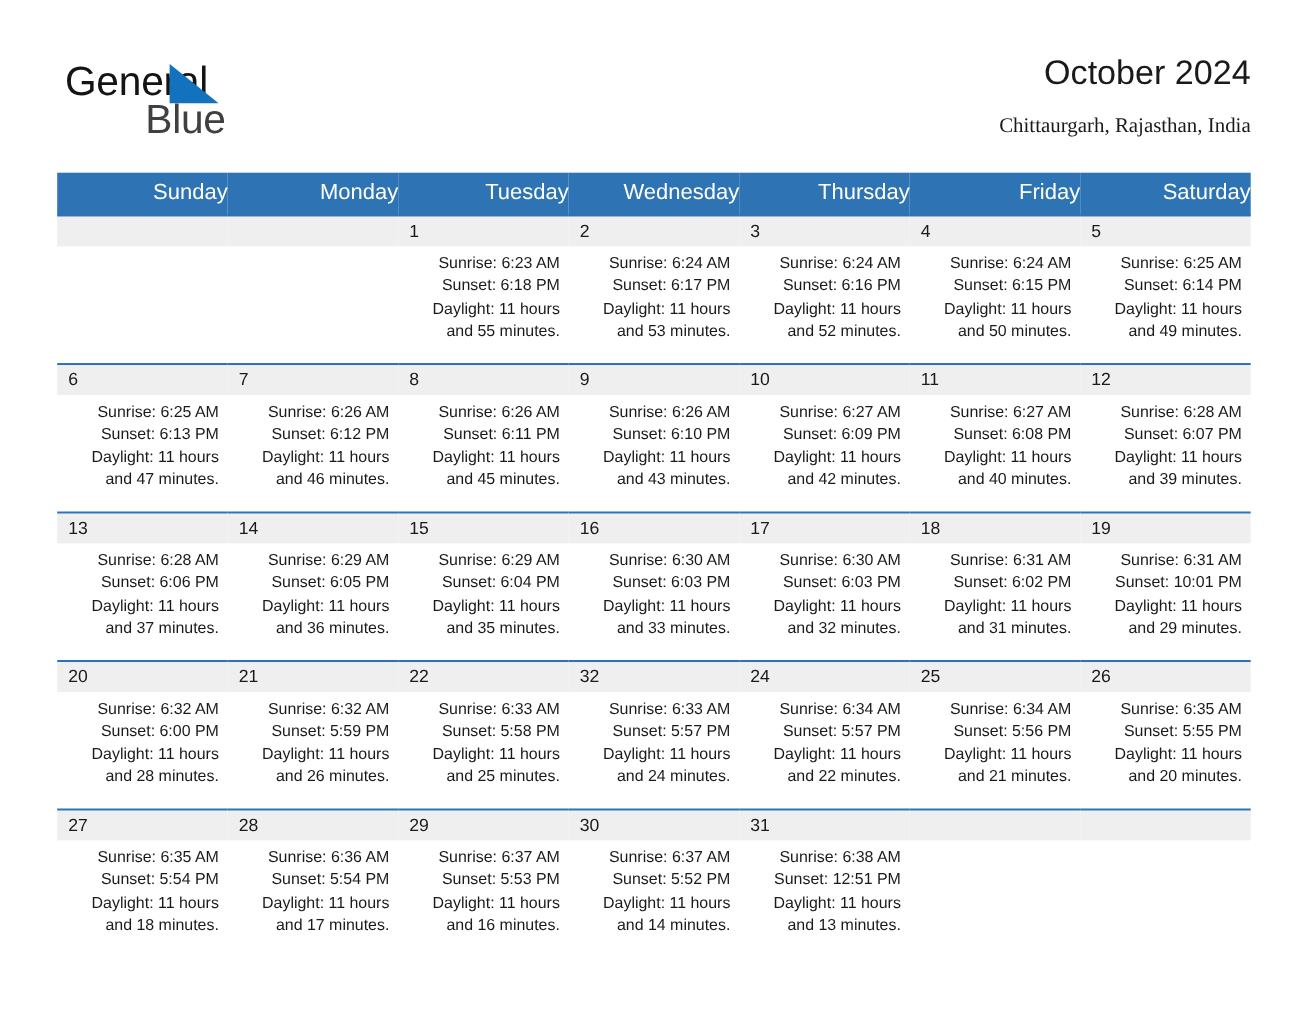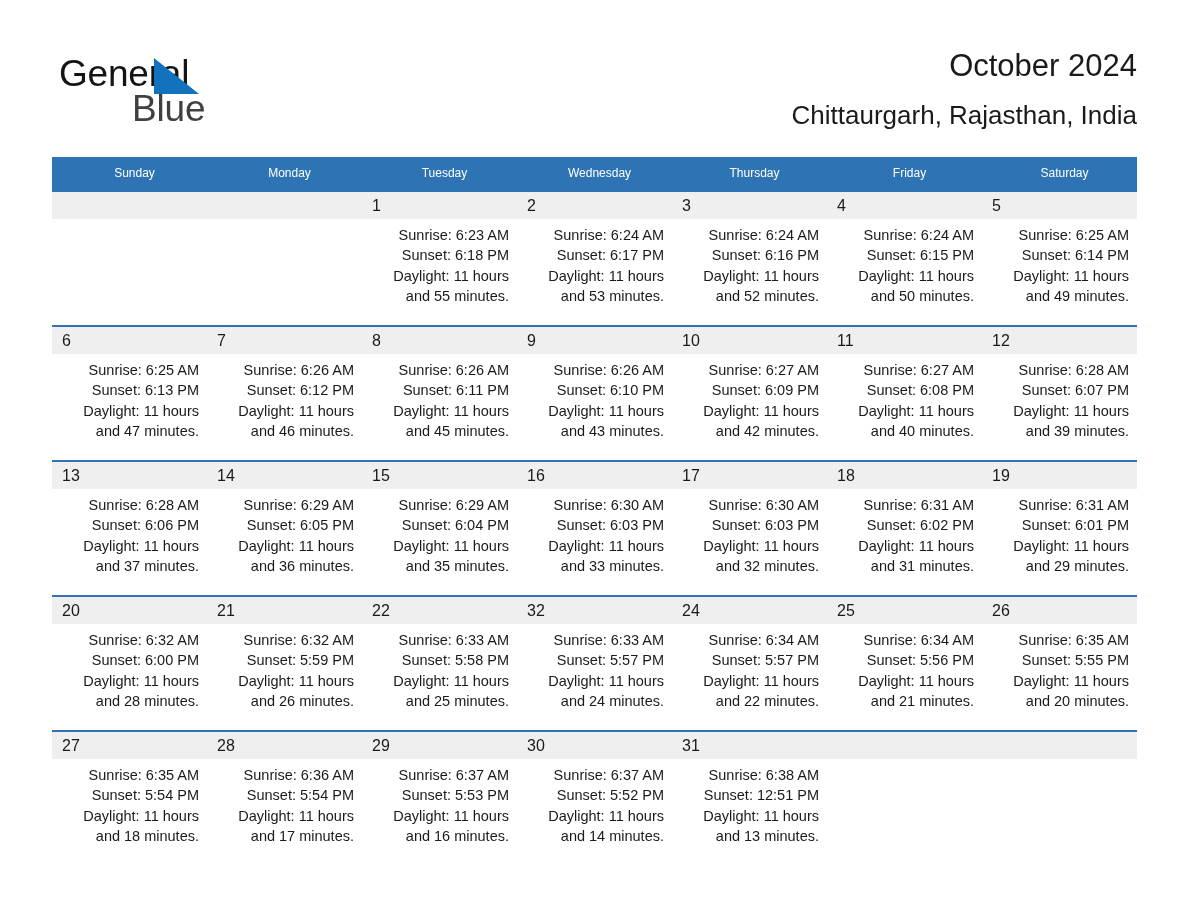--- a/index.html
+++ b/index.html
@@ -74,44 +74,45 @@
   }
   .cal-title {
     font-size: 31px;
     color: #1a1a1a;
     line-height: 52px;
     white-space: nowrap;
     font-weight: normal;
     margin: 0;
   }
   .cal-subtitle {
-    font-size: 26px;
+    font-size: 19px;
     color: #1a1a1a;
     line-height: 30px;
     white-space: nowrap;
     margin: 8px 0 0 0;
     font-weight: normal;
+    font-family: Liberation Serif, serif;
   }
 
   
   .calendar {
     position: absolute;
     left: 52px;
     top: 157px;
     width: 1085px;
     border-collapse: collapse;
     table-layout: fixed;
   }
 
   .calendar th {
     background: #2e74b5;
     color: #ffffff;
-    font-size: 12px;
+    font-size: 20px;
     font-weight: normal;
-    text-align: center;
+    text-align: right;
     padding: 7px 0 8px 10px;
     height: 18px;
     vertical-align: middle;
   }
 
   .week-row > td {
     padding: 0;
     vertical-align: top;
     border-top: 2px solid #2e74b5;
   }
@@ -390,21 +391,21 @@
                 <div>Sunset: 6:02 PM</div>
                 <div class="daylight-line">Daylight: 11 hours and 31 minutes.</div>
               </div>
             </div>
           </td>
           <td>
             <div class="cell">
               <div class="daynum-band">19</div>
               <div class="cell-body">
                 <div>Sunrise: 6:31 AM</div>
-                <div>Sunset: 6:01 PM</div>
+                <div>Sunset: 10:01 PM</div>
                 <div class="daylight-line">Daylight: 11 hours and 29 minutes.</div>
               </div>
             </div>
           </td>
         </tr>
         <tr class="week-row">
           <td>
             <div class="cell">
               <div class="daynum-band">20</div>
               <div class="cell-body">

